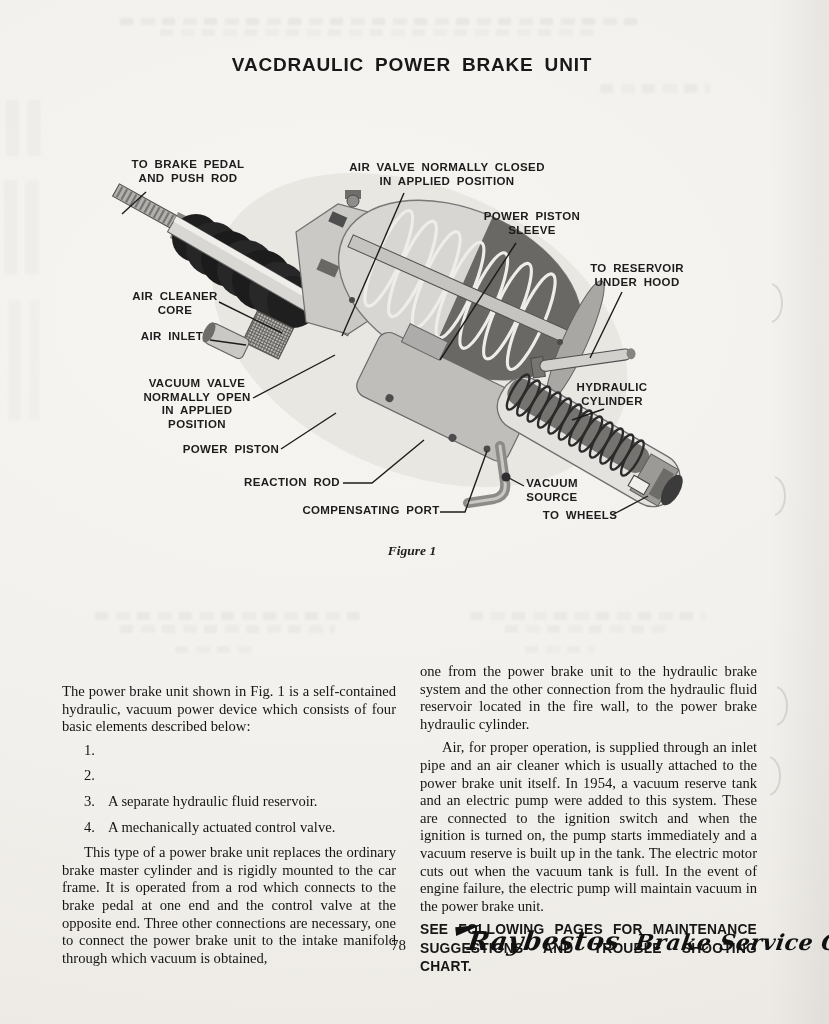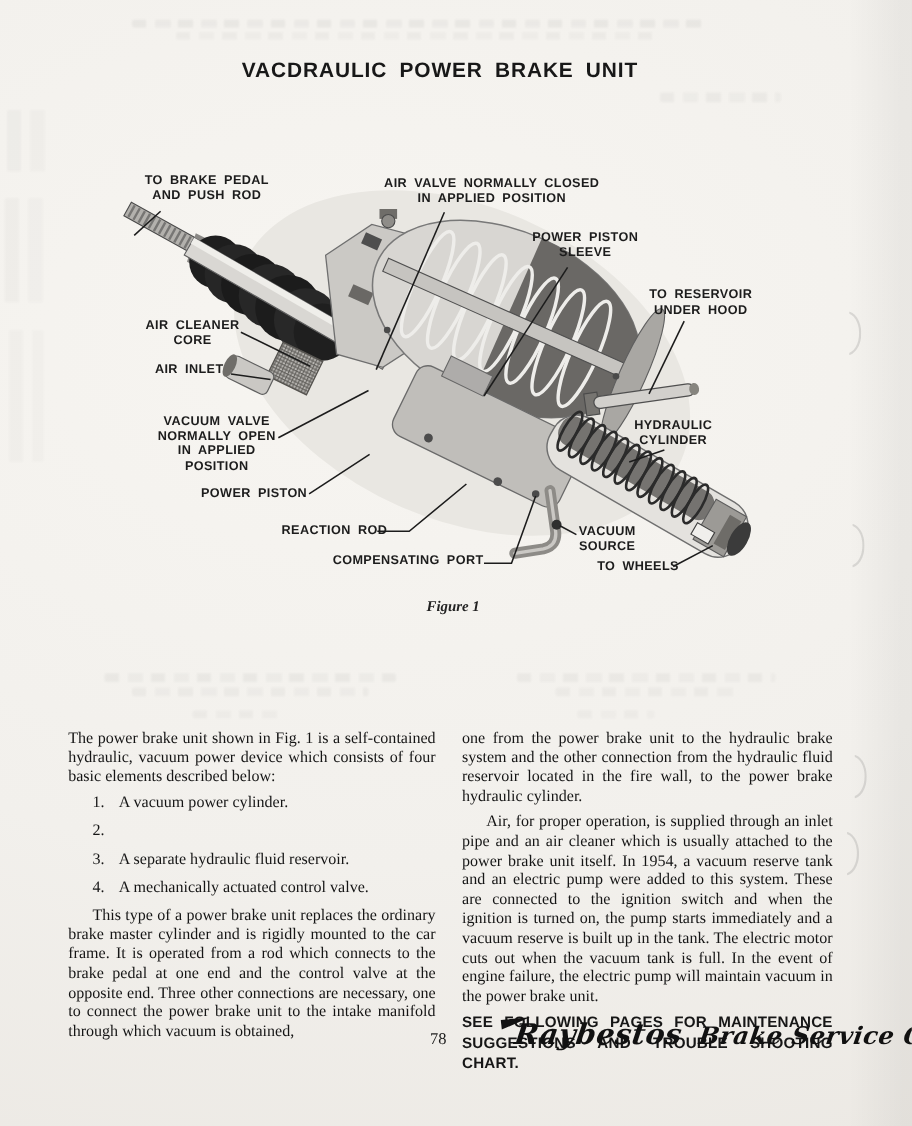--- a/index.html
+++ b/index.html
@@ -7,42 +7,42 @@
     position:relative;width:829px;height:1024px;margin:0 auto;overflow:hidden;
     background-color:#f4f2ee;
     background-image:
       linear-gradient(90deg, rgba(0,0,0,0) 93%, rgba(0,0,0,0.045) 99%),
       radial-gradient(1200px 800px at 40% 30%, #f7f5f1 0%, #f2f0ec 60%, #ece9e4 100%);
     font-family:"Liberation Sans", sans-serif;
     color:#1b1b1b;
   }
   
   .title{
-    position:absolute;left:0;top:54px;width:800px;text-align:center;
+    position:absolute;left:12px;top:54px;width:800px;text-align:center;
     font-size:19px;font-weight:700;letter-spacing:.8px;word-spacing:5px;color:#181818;
   }
   
   .lbl{
     position:absolute;text-align:center;white-space:pre-line;
     font-size:11.5px;font-weight:700;line-height:1.18;letter-spacing:.35px;word-spacing:3px;
     color:#1c1c1c;z-index:5;
   }
   .caption{
     position:absolute;left:352px;top:543px;width:120px;text-align:center;
     font-family:"Liberation Serif", serif;font-style:italic;font-weight:600;
     font-size:13.5px;color:#222;z-index:5;
   }
   .art{position:absolute;left:0;top:0;z-index:2;}
   
   .col{
     position:absolute;top:663px;
     font-family:"Liberation Serif", serif;font-size:14.6px;line-height:17.6px;
     text-align:justify;color:#151515;z-index:5;
   }
-  .col-left{left:62px;width:334px;}
+  .col-left{left:62px;width:334px;margin-top:20px;}
   .col-right{left:420px;width:337px;}
   .col p{margin:0 0 6px 0;}
   .col p.indent{text-indent:22px;}
   .list{margin:4px 0 8px 0;}
   .li{display:flex;margin:0 0 8px 0;}
   .li .num{width:24px;margin-left:22px;flex:none;}
   .li .txt{flex:1;}
   .callout{
     font-family:"Liberation Sans", sans-serif;font-weight:700;font-size:13.8px;
     line-height:1.32;letter-spacing:.2px;word-spacing:3px;color:#161616;
@@ -237,34 +237,33 @@
   <div class="lbl" style="left:106px;top:290px;width:138px;">AIR CLEANER
 CORE</div>
   <div class="lbl" style="left:118px;top:330px;width:108px;">AIR INLET</div>
   <div class="lbl" style="left:543px;top:381px;width:138px;">HYDRAULIC
 CYLINDER</div>
   <div class="lbl" style="left:118px;top:377px;width:158px;">VACUUM VALVE
 NORMALLY OPEN
 IN APPLIED
 POSITION</div>
   <div class="lbl" style="left:158px;top:443px;width:146px;">POWER PISTON</div>
-  <div class="lbl" style="left:230px;top:476px;width:148px;text-align:center;">REACTION ROD</div>
+  <div class="lbl" style="left:218px;top:476px;width:148px;text-align:center;">REACTION ROD</div>
   <div class="lbl" style="left:282px;top:504px;width:178px;">COMPENSATING PORT</div>
   <div class="lbl" style="left:506px;top:477px;width:92px;">VACUUM
 SOURCE</div>
   <div class="lbl" style="left:520px;top:509px;width:120px;">TO WHEELS</div>
 
   <div class="caption">Figure 1</div>
 
   <div class="col col-left">
     <p>The power brake unit shown in Fig. 1 is a self-contained hydraulic, vacuum power device which consists of four basic elements described below:</p>
     <div class="list">
       <div class="li">
         <span class="num">1.</span>
-        <span class="txt">A vacuum power cylinder.</span>
       </div>
       <div class="li">
         <span class="num">2.</span>
       </div>
       <div class="li">
         <span class="num">3.</span>
         <span class="txt">A separate hydraulic fluid reservoir.</span>
       </div>
       <div class="li">
         <span class="num">4.</span>

